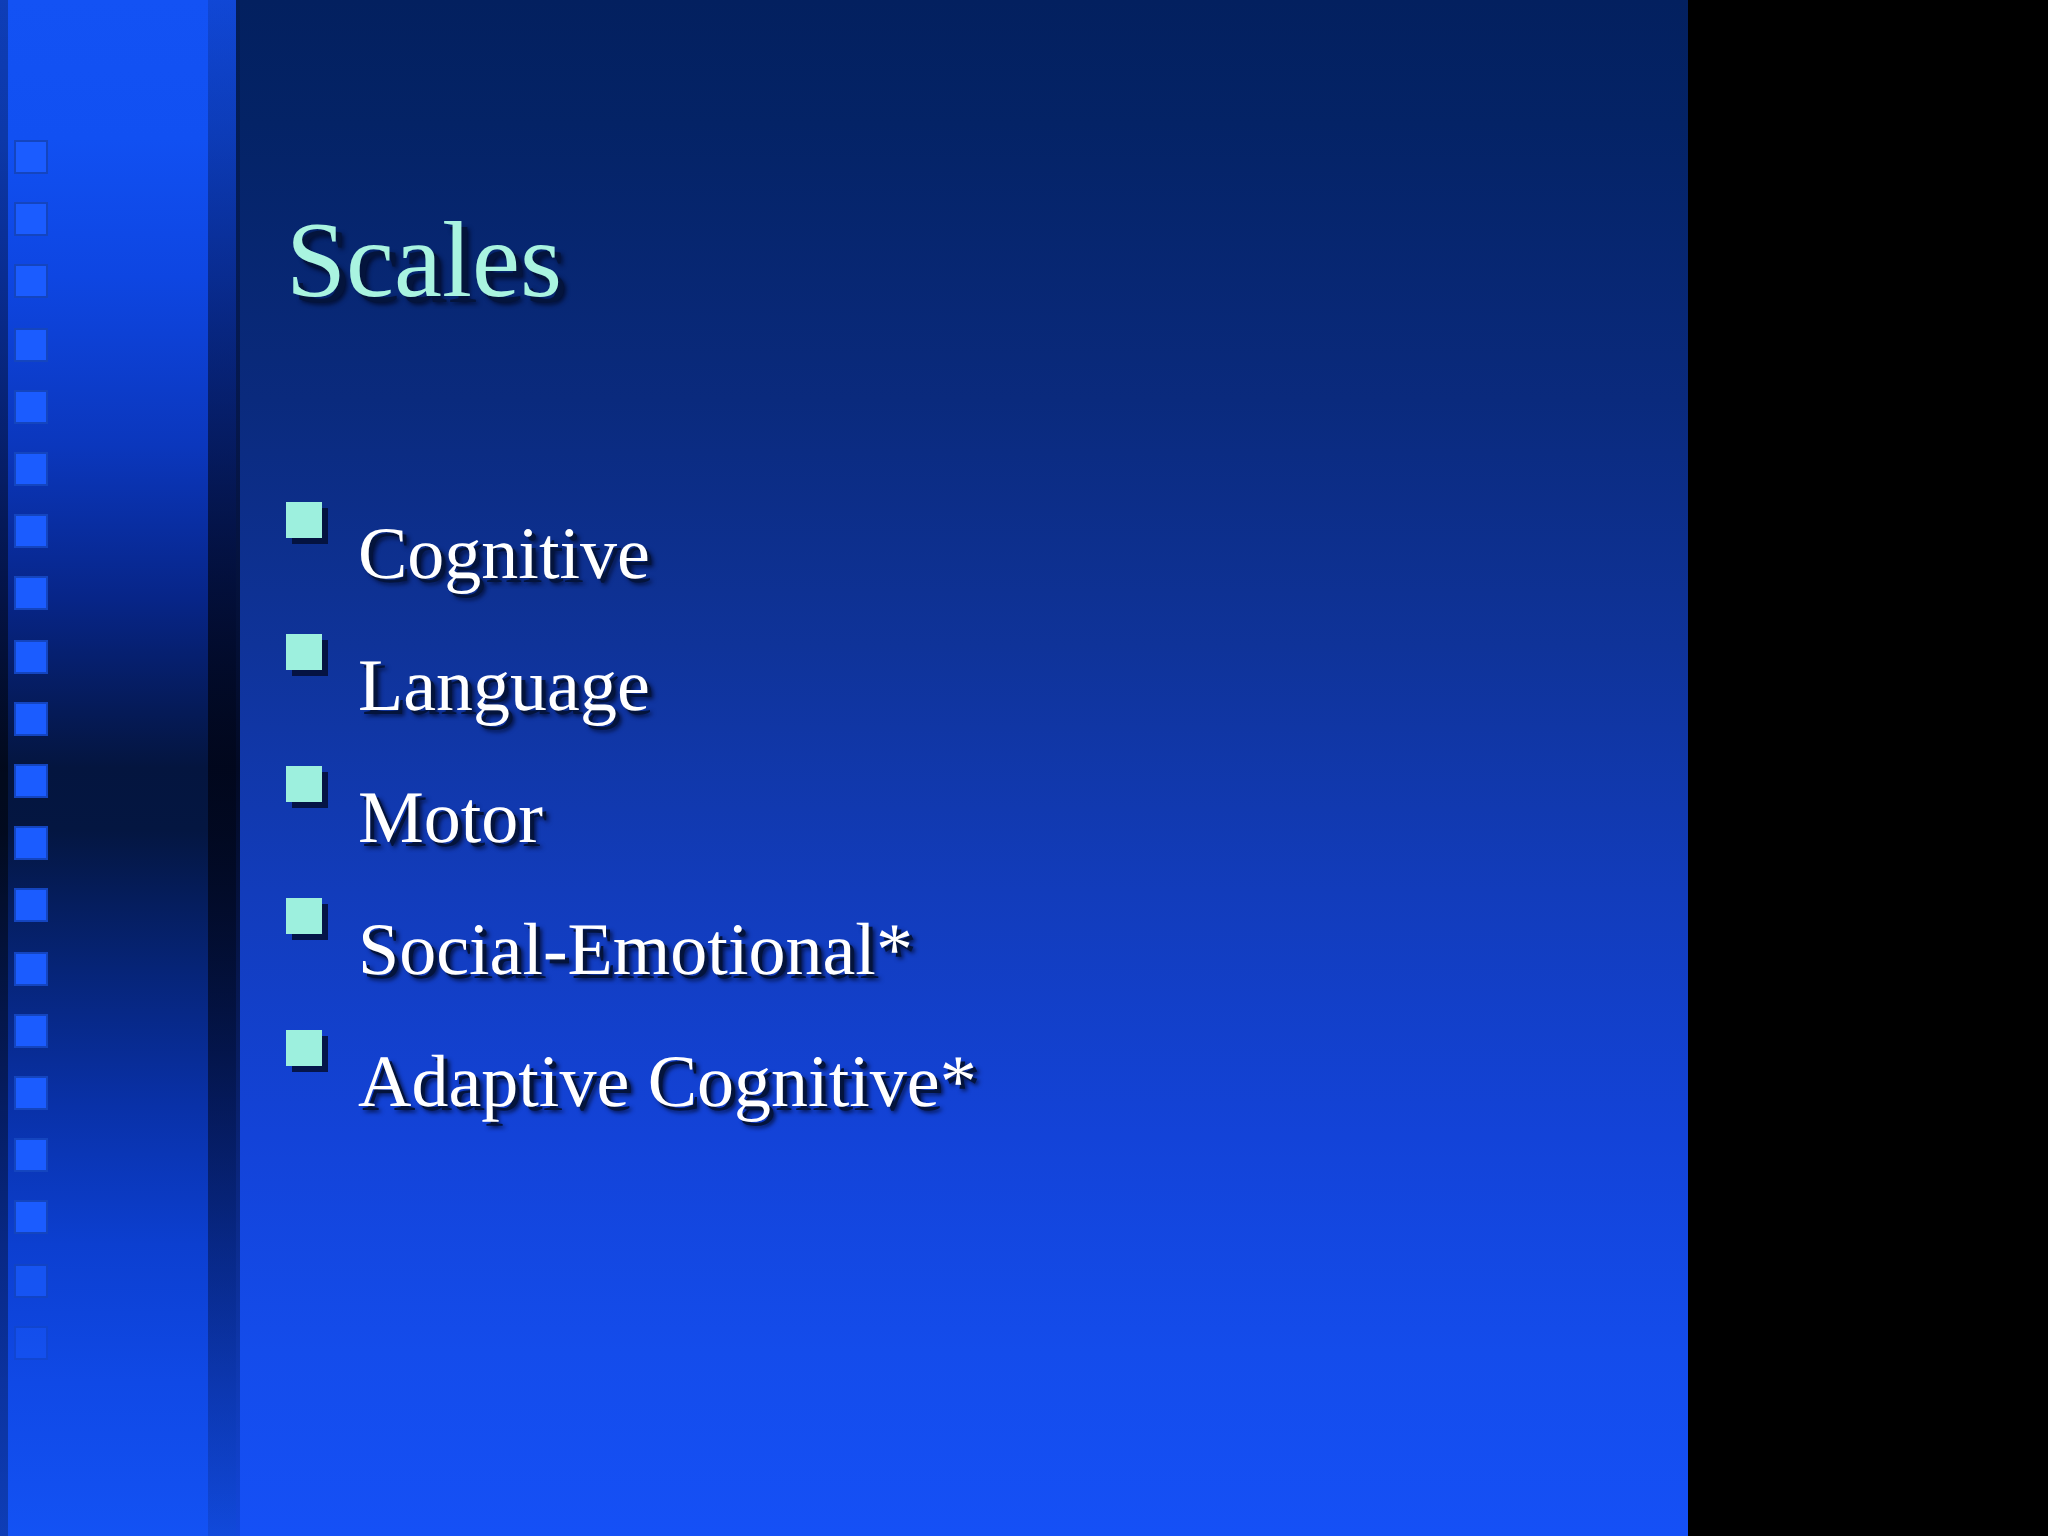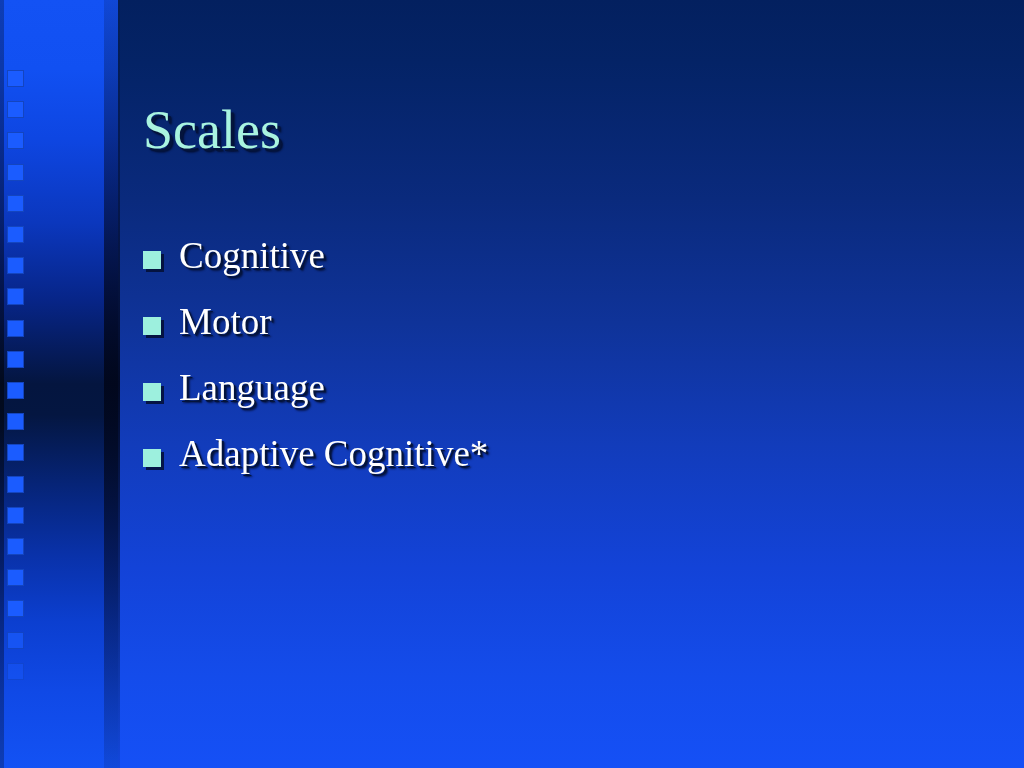--- a/index.html
+++ b/index.html
@@ -4,21 +4,21 @@
 <title>Slide</title>
 <style>
   html, body {
     margin: 0;
     padding: 0;
     background: #000;
   }
 
   #slide {
     position: relative;
-    width: 1024px;
+    width: 844px;
     height: 768px;
     overflow: hidden;
     font-family: "Liberation Serif", "DejaVu Serif", serif;
     
     background: linear-gradient(to bottom,
         #03205f 0%,
         #042366 8%,
         #0a2a7d 26%,
         #0f3399 42%,
         #123cbb 58%,
@@ -115,21 +115,21 @@
     width: 830px;
     list-style: none;
     margin: 0;
     padding: 0;
   }
   .bullet-row {
     position: relative;
     height: 66px;
     padding-left: 36px;
     display: flex;
-    align-items: flex-start;
+    align-items: flex-end;
   }
   .bullet-marker {
     position: absolute;
     left: 0;
     top: 17px;
     width: 18px;
     height: 18px;
     background: #9df0de;
     box-shadow: 3px 3px 0 rgba(3,14,50,0.85);
   }
@@ -175,25 +175,29 @@
 
   <div id="title">Scales</div>
 
   <ul id="bullet-list">
       <li class="bullet-row">
         <span class="bullet-marker"></span>
         <span class="bullet-text">Cognitive</span>
       </li>
       <li class="bullet-row">
         <span class="bullet-marker"></span>
+        <span class="bullet-text">Language</span>
+      </li>
+      <li class="bullet-row">
+        <span class="bullet-marker"></span>
         <span class="bullet-text">Motor</span>
       </li>
       <li class="bullet-row">
         <span class="bullet-marker"></span>
-        <span class="bullet-text">Language</span>
+        <span class="bullet-text">Social-Emotional*</span>
       </li>
       <li class="bullet-row">
         <span class="bullet-marker"></span>
         <span class="bullet-text">Adaptive Cognitive*</span>
       </li>
     </ul>
 
 </div>
 
 </body></html>

